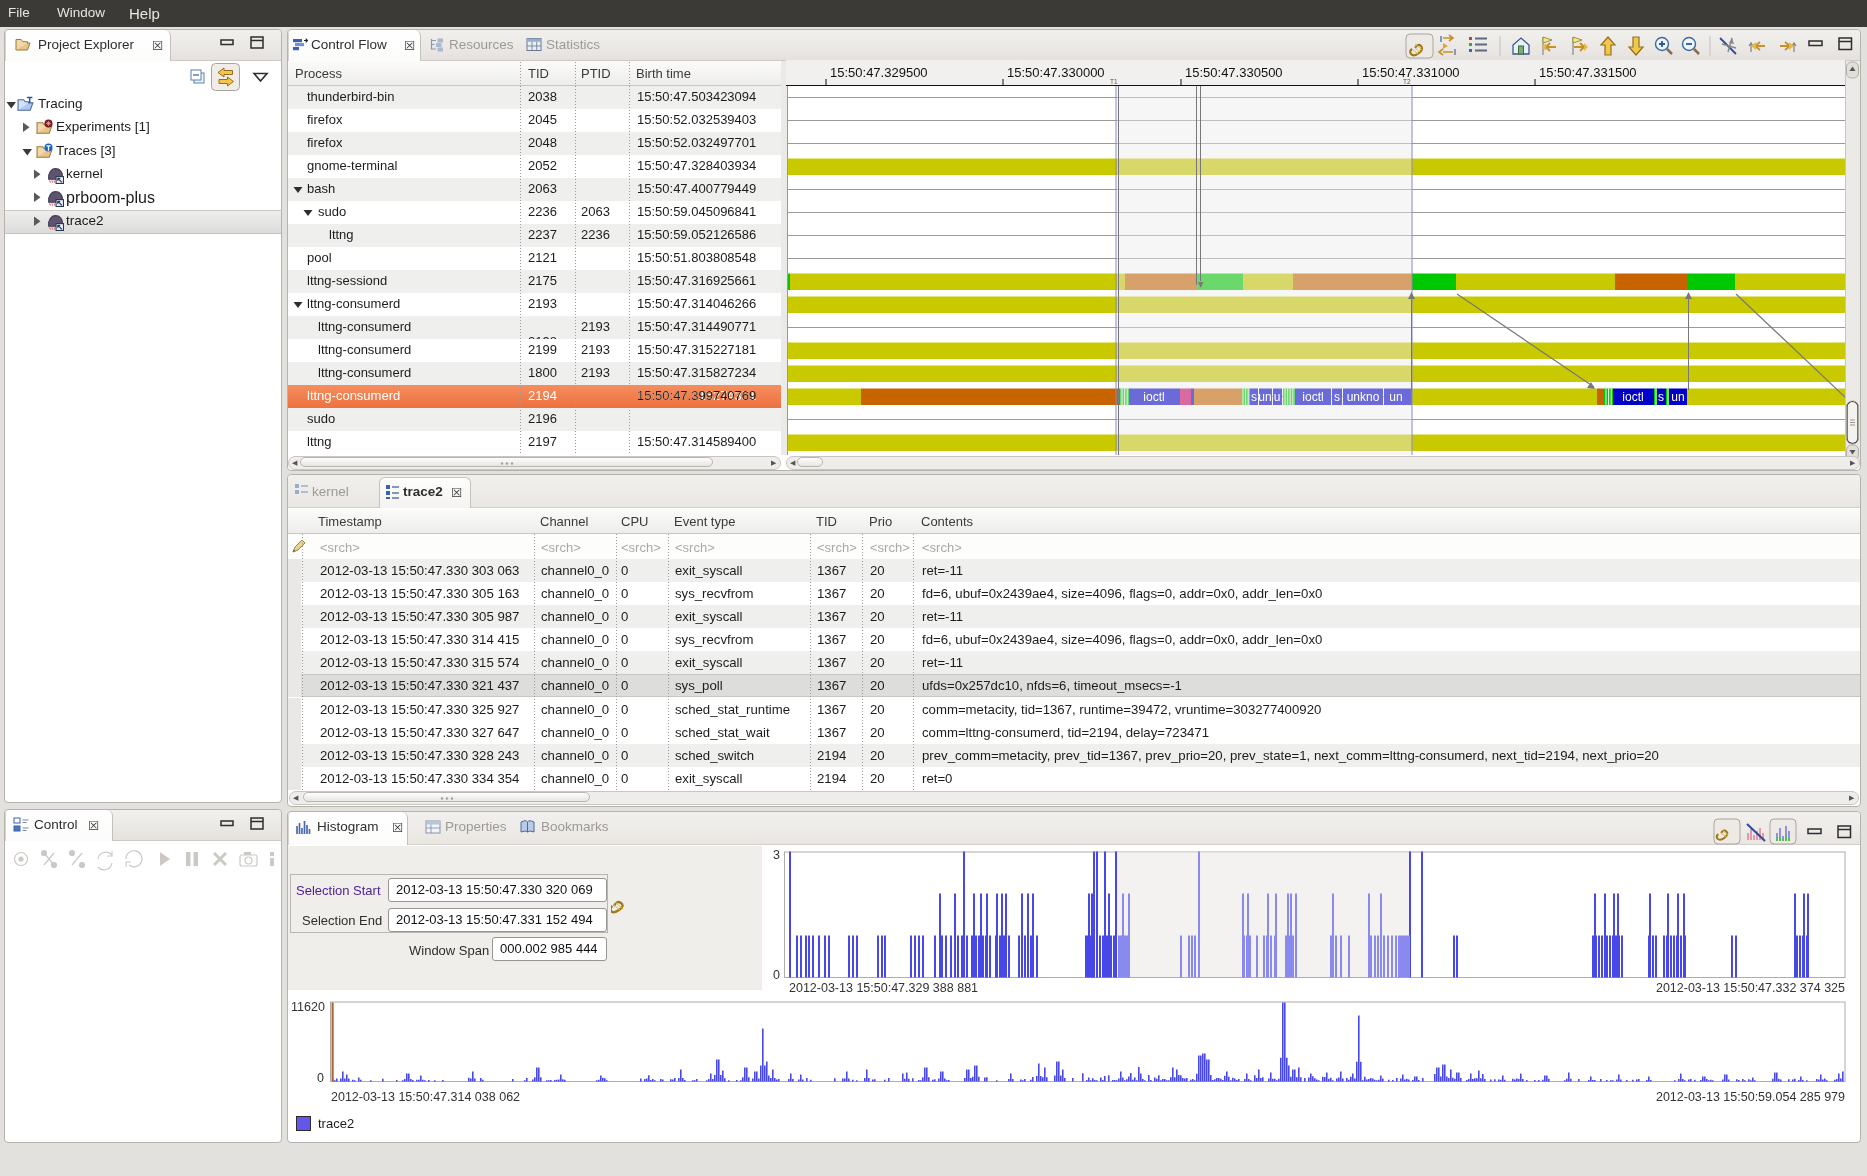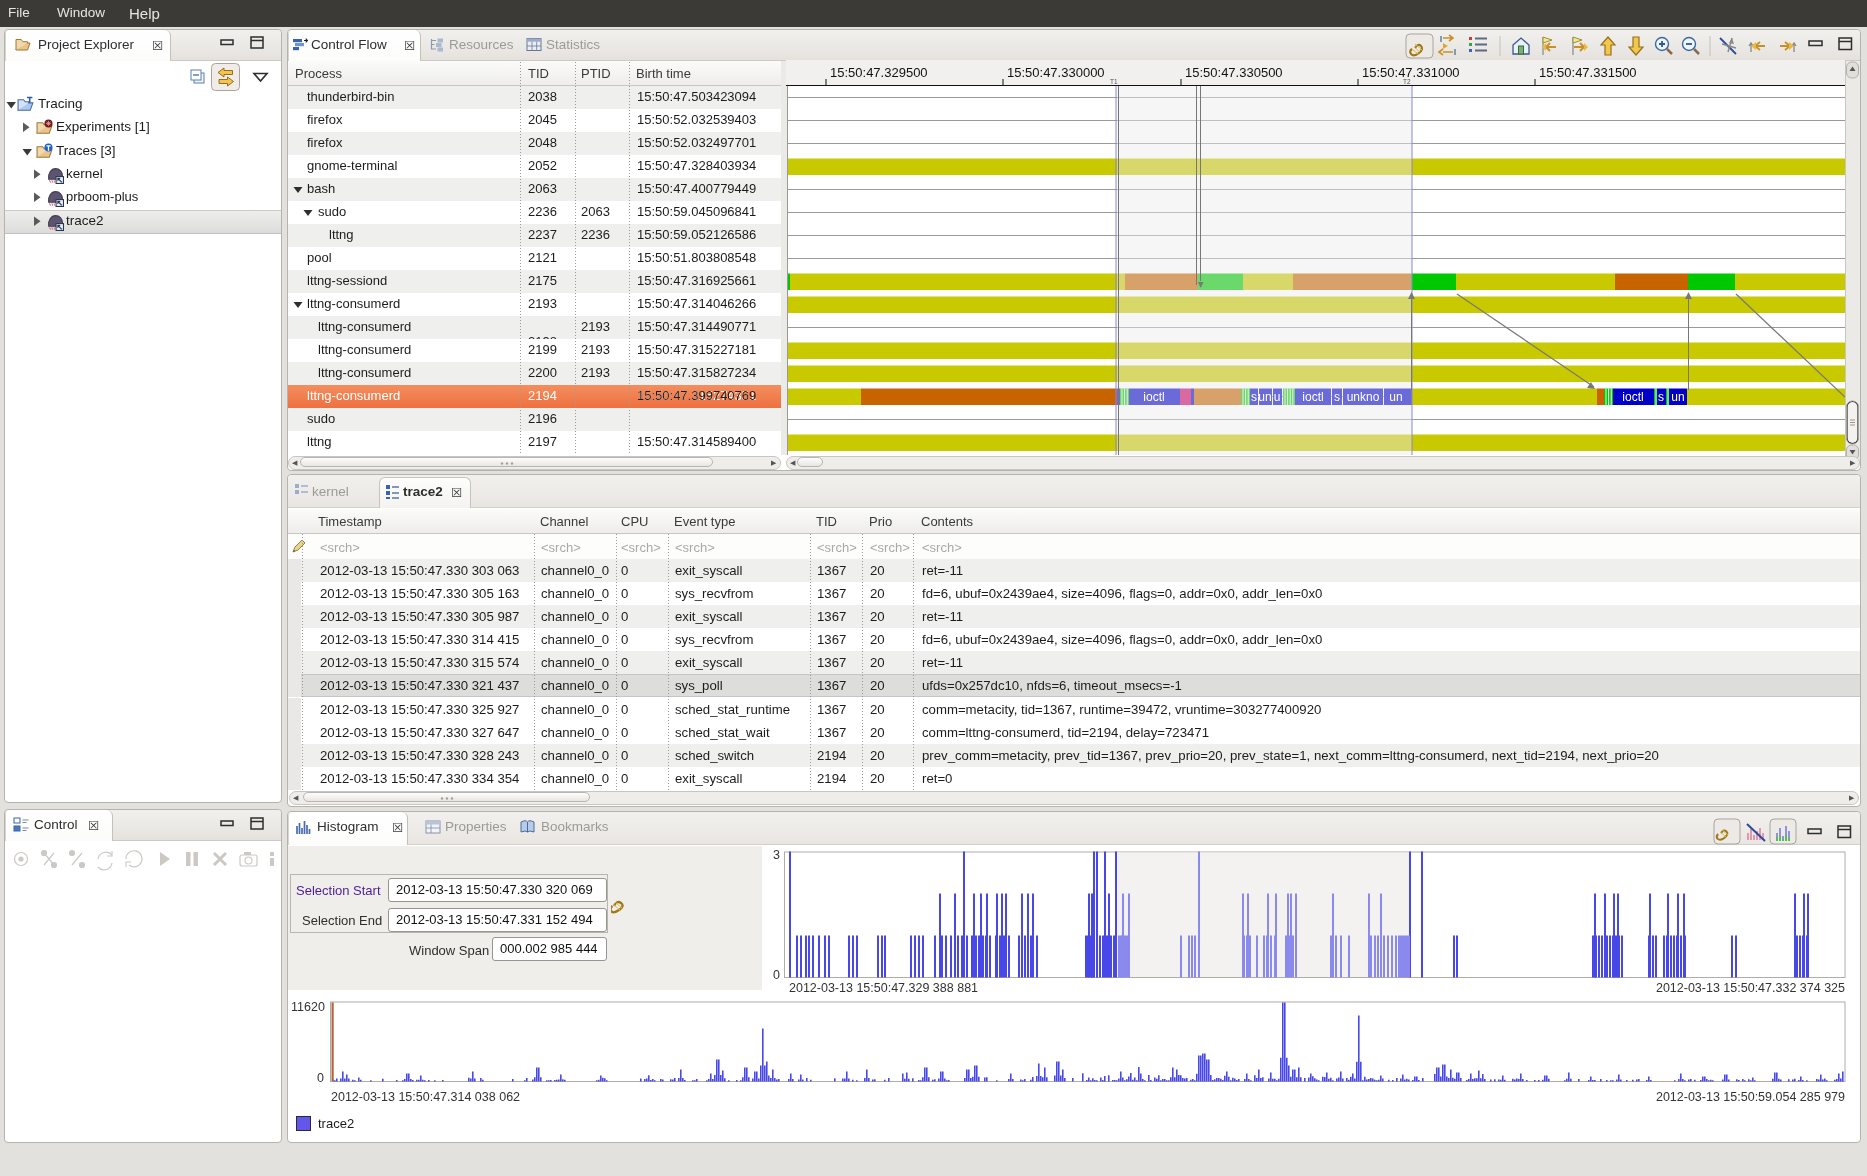--- a/index.html
+++ b/index.html
@@ -92,21 +92,21 @@
 <span class="abs" style="left:66px;top:166px;font-size:13.5px;color:#1c1c1c">kernel</span>
 <svg class="abs" style="left:33px;top:192px" width="9" height="11">
     <path d="M1 0.5 l6.5 4.7 l-6.5 4.7 z" fill="#5a5a5a"></path>
   </svg>
 <svg class="abs" style="left:46px;top:189px" width="18" height="18" viewBox="0 0 17 17">
     <path d="M2.5 12.5 C1.5 7 5 2.5 9 2.5 C13.2 2.5 15.5 6 15.5 9 L15.5 12.5 Z" fill="#5c5470" stroke="#423c52"></path>
     <path d="M3 13.5 l1.8 2.2 M5.4 13.5 l1.2 2.2 M7.6 13.5 l0.6 2.2" stroke="#d87a88" stroke-width="1"></path>
     <rect x="9.5" y="10" width="7" height="6.5" fill="#e8eef8" stroke="#27364e"></rect>
     <path d="M15 15.5 l-3.8 -3.8 m0 2.2 v-2.2 h2.2" stroke="#27364e" stroke-width="1.1" fill="none"></path>
   </svg>
-<span class="abs" style="left:66px;top:189px;font-size:13px;color:#1c1c1c">prboom-plus</span>
+<span class="abs" style="left:66px;top:189px;font-size:16px;color:#1c1c1c">prboom-plus</span>
 <div class="abs" style="left:5px;top:210px;width:276px;height:24px;background:linear-gradient(#eeeeec,#dcdcda);border-top:1px solid #cacac8;border-bottom:1px solid #c2c2c0"></div>
 <svg class="abs" style="left:33px;top:216px" width="9" height="11">
     <path d="M1 0.5 l6.5 4.7 l-6.5 4.7 z" fill="#5a5a5a"></path>
   </svg>
 <svg class="abs" style="left:46px;top:213px" width="18" height="18" viewBox="0 0 17 17">
     <path d="M2.5 12.5 C1.5 7 5 2.5 9 2.5 C13.2 2.5 15.5 6 15.5 9 L15.5 12.5 Z" fill="#5c5470" stroke="#423c52"></path>
     <path d="M3 13.5 l1.8 2.2 M5.4 13.5 l1.2 2.2 M7.6 13.5 l0.6 2.2" stroke="#d87a88" stroke-width="1"></path>
     <rect x="9.5" y="10" width="7" height="6.5" fill="#e8eef8" stroke="#27364e"></rect>
     <path d="M15 15.5 l-3.8 -3.8 m0 2.2 v-2.2 h2.2" stroke="#27364e" stroke-width="1.1" fill="none"></path>
   </svg>
@@ -311,21 +311,21 @@
 <span class="t13" style="left:528px;top:334px">2198</span>
 <span class="t13" style="left:581px;top:319px">2193</span>
 <span class="t13" style="left:637px;top:319px">15:50:47.314490771</span>
 <div class="abs" style="left:288px;top:339px;width:493px;height:23px;background:#ffffff"></div>
 <span class="t13" style="left:318px;top:342px">lttng-consumerd</span>
 <span class="t13" style="left:528px;top:342px">2199</span>
 <span class="t13" style="left:581px;top:342px">2193</span>
 <span class="t13" style="left:637px;top:342px">15:50:47.315227181</span>
 <div class="abs" style="left:288px;top:362px;width:493px;height:23px;background:#efefee"></div>
 <span class="t13" style="left:318px;top:365px">lttng-consumerd</span>
-<span class="t13" style="left:528px;top:365px">2200</span>
+<span class="t13" style="left:528px;top:365px">1800</span>
 <span class="t13" style="left:581px;top:365px">2193</span>
 <span class="t13" style="left:637px;top:365px">15:50:47.315827234</span>
 <div class="abs" style="left:288px;top:385px;width:493px;height:23px;background:linear-gradient(#f48e5e,#ee7040)"></div>
 <span class="t13" style="left:307px;top:388px;color:#fff">lttng-consumerd</span>
 <span class="t13" style="left:528px;top:388px;color:#fff">2194</span>
 <span class="t13" style="left:637px;top:388px;color:#fff">15:50:47.315274351</span>
 <div class="abs" style="left:288px;top:408px;width:493px;height:23px;background:#efefee"></div>
 <span class="t13" style="left:307px;top:411px">sudo</span>
 <span class="t13" style="left:528px;top:411px">2196</span>
 <span class="t13" style="left:637px;top:388px">15:50:47.399740769</span>

